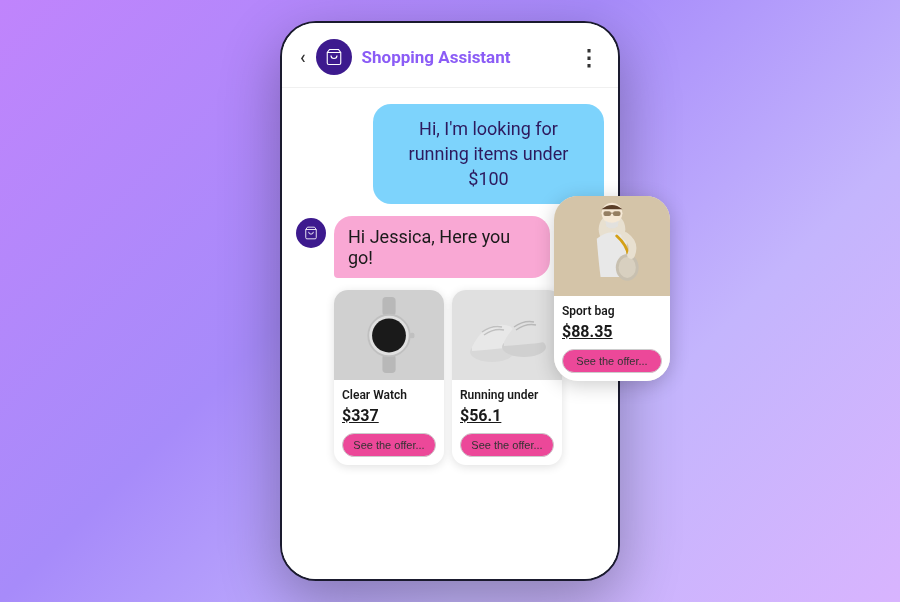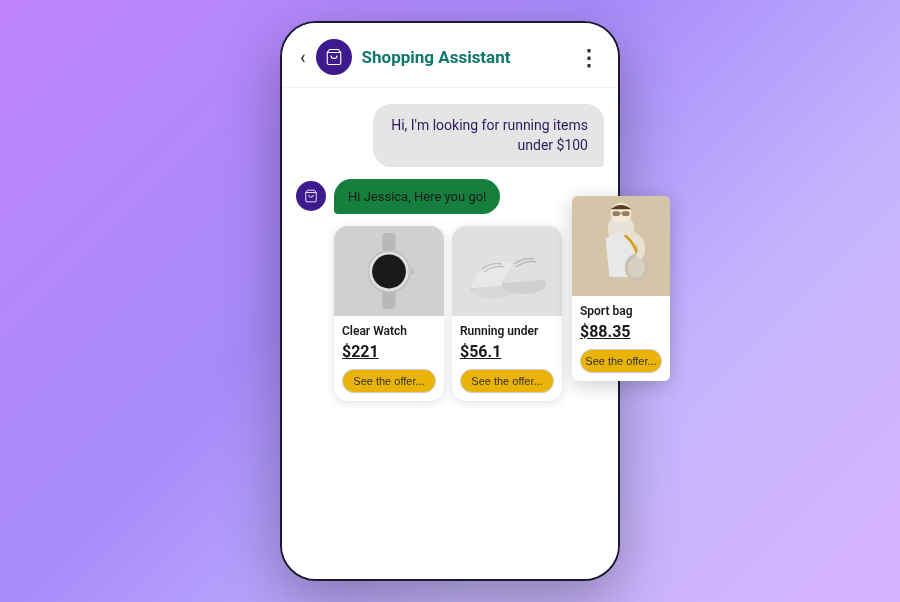--- a/index.html
+++ b/index.html
@@ -69,21 +69,21 @@
     .avatar svg {
       width: 18px;
       height: 18px;
       fill: white;
     }
 
     .header-title {
       flex: 1;
       font-size: 17px;
       font-weight: 700;
-      color: #0f766e;
+      color: #8b5cf6;
     }
 
     .more-btn {
       font-size: 22px;
       color: #333;
       cursor: pointer;
       letter-spacing: 0;
       font-weight: 700;
     }
 
@@ -92,28 +92,28 @@
       padding: 16px 14px;
       overflow-y: auto;
       background: #ffffff;
       display: flex;
       flex-direction: column;
       gap: 12px;
     }
 
     .bubble-user {
       align-self: flex-end;
-      background: #e5e5e5;
+      background: #7dd3fc;
       border-radius: 18px 18px 4px 18px;
       padding: 12px 16px;
       max-width: 75%;
-      font-size: 14px;
+      font-size: 18px;
       color: #2d1a5e;
       line-height: 1.4;
-      text-align: right;
+      text-align: center;
     }
 
     .bot-row {
       display: flex;
       align-items: flex-start;
       gap: 8px;
     }
 
     .bot-avatar {
       width: 30px;
@@ -127,24 +127,24 @@
       margin-top: 2px;
     }
 
     .bot-avatar svg {
       width: 14px;
       height: 14px;
       fill: white;
     }
 
     .bubble-bot {
-      background: #15803d;
+      background: #f9a8d4;
       border-radius: 18px 18px 18px 4px;
       padding: 10px 14px;
-      font-size: 13px;
+      font-size: 18px;
       color: #1a1a1a;
       max-width: 70%;
     }
 
     .products-row {
       display: flex;
       gap: 8px;
       overflow-x: visible;
       margin-left: 38px;
       margin-top: 0;
@@ -197,35 +197,35 @@
       margin-bottom: 8px;
       text-decoration: underline;
     }
 
     .see-offer-btn {
       display: block;
       width: 100%;
       padding: 5px 0;
       border: 1.5px solid #cccccc;
       border-radius: 20px;
-      background: #eab308;
+      background: #ec4899;
       font-size: 11px;
       color: #333;
       cursor: pointer;
       text-align: center;
     }
 
     
     .floating-card {
       position: absolute;
       right: -10px;
       top: 180px;
-      width: 98px;
+      width: 116px;
       background: #f5f0e8;
-      border-radius: 6px;
+      border-radius: 24px;
       box-shadow: 0 4px 20px rgba(0,0,0,0.2);
       overflow: hidden;
       z-index: 10;
       margin-left: 25px;
     }
 
     .floating-card-image {
       width: 100%;
       height: 100px;
       background: #d4c4a8;
@@ -304,21 +304,21 @@
 
               <circle cx="35" cy="43" r="22" fill="#e0e0e0" stroke="#c0c0c0" stroke-width="2"></circle>
 
               <circle cx="35" cy="43" r="18" fill="#1a1a1a"></circle>
 
               <rect x="57" y="40" width="5" height="6" rx="2" fill="#c0c0c0"></rect>
             </svg>
           </div>
           <div class="product-info">
             <div class="product-name">Clear Watch</div>
-            <div class="product-price">$221</div>
+            <div class="product-price">$337</div>
             <button class="see-offer-btn">See the offer...</button>
           </div>
         </div>
 
         <div class="product-card">
           <div class="product-image shoes-bg">
             <svg class="shoes-svg" viewBox="0 0 90 75">
 
               <ellipse cx="30" cy="55" rx="22" ry="10" fill="#d8d8d8"></ellipse>
               <path d="M10 50 Q20 30 35 28 Q50 26 52 35 Q54 44 50 50 Q40 52 10 54 Z" fill="#e8e8e8"></path>

